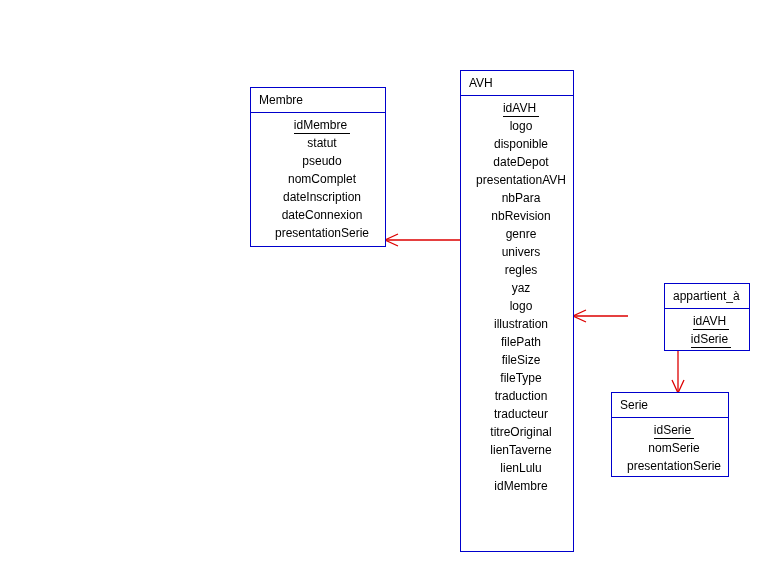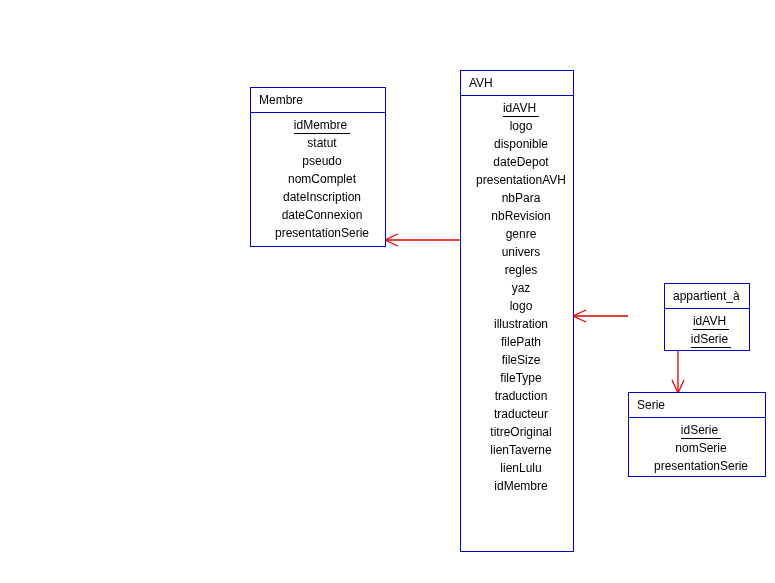--- a/index.html
+++ b/index.html
@@ -112,21 +112,21 @@
         <div class="field-row"><span class="field-name">idMembre</span></div>
       </div>
     </div>
     <div class="entity-box" style="left: 628px; top: 283px; width: 86px; height: 68px; margin-left: 36px;">
       <div class="entity-title">appartient_à</div>
       <div class="entity-fields">
         <div class="field-row"><span class="field-name pk">idAVH</span></div>
         <div class="field-row"><span class="field-name pk">idSerie</span></div>
       </div>
     </div>
-    <div class="entity-box" style="left: 628px; top: 392px; width: 138px; height: 85px;">
+    <div class="entity-box" style="left: 611px; top: 392px; width: 118px; height: 85px;">
       <div class="entity-title">Serie</div>
       <div class="entity-fields">
         <div class="field-row"><span class="field-name pk">idSerie</span></div>
         <div class="field-row"><span class="field-name">nomSerie</span></div>
         <div class="field-row"><span class="field-name">presentationSerie</span></div>
       </div>
     </div>
   </div>
 
 </body></html>

